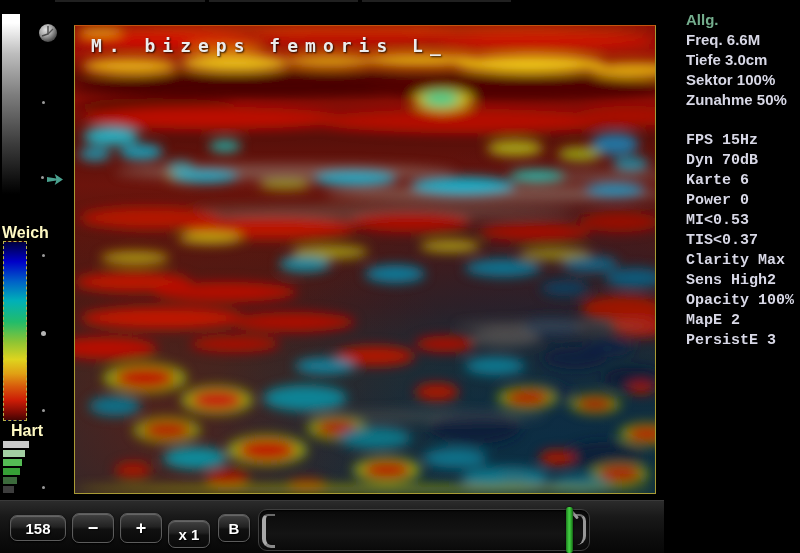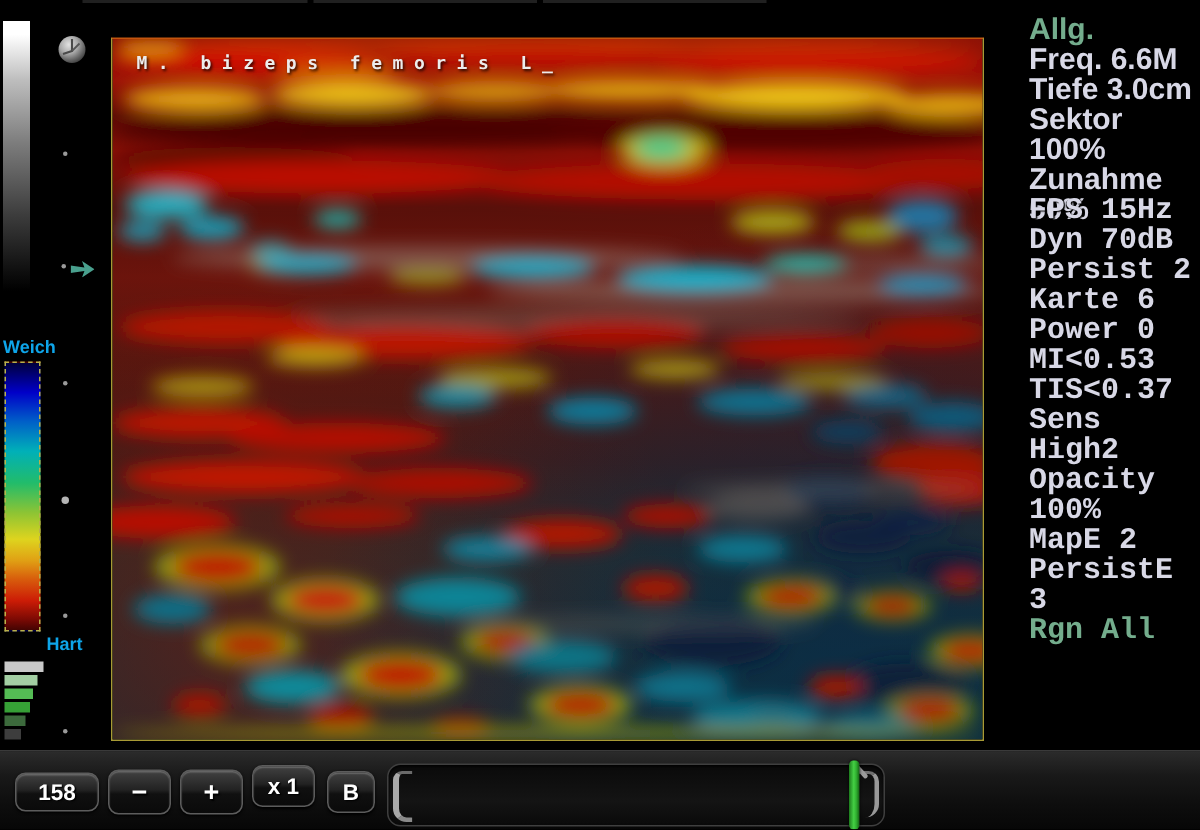--- a/index.html
+++ b/index.html
@@ -11,39 +11,39 @@
   .topseg{position:absolute;top:0;height:2px;background:#202020;}
 
   
   .gray-bar{left:2px;top:14px;width:18px;height:180px;
     background:linear-gradient(#ffffff 0%,#ffffff 5%,#bdbdbd 22%,#7d7d7d 45%,#3c3c3c 72%,#0e0e0e 93%,#000 100%);}
   .ball{left:38px;top:23px;width:20px;height:20px;}
   .depth-dot{position:absolute;width:3px;height:3px;border-radius:50%;background:#9a9a9a;}
   .depth-dot.big{width:5px;height:5px;background:#b5b5b5;}
   .focus-arrow{left:47px;top:174px;width:16px;height:11px;background:#49a08e;
     clip-path:polygon(0 28%,58% 40%,48% 0,100% 50%,48% 100%,58% 60%,0 72%);}
-  .side-label{color:#0ea5e9;font-size:12px;font-weight:bold;text-shadow:1px 1px 1px #000;}
+  .side-label{color:#fef9c3;font-size:16px;font-weight:bold;text-shadow:1px 1px 1px #000;}
   .colorbar{left:3px;top:241px;width:22px;height:178px;border:1px dashed #b9b24a;
     background:linear-gradient(#00003e 0%,#0000c8 11%,#0060c8 22%,#00b0b8 33%,#22bc6a 45%,#8cc434 56%,#ded41e 66%,#e0a014 74%,#d85c0c 81%,#cc1c06 89%,#7c0a04 96%,#440402 100%);}
   .tgc{position:absolute;left:3px;height:7px;}
 
   
   .frame{left:74px;top:25px;width:580px;height:467px;border:1px solid #a89a35;border-top-color:#c2540e;}
   .frame svg{display:block;}
   .img-label{position:absolute;left:16px;top:9px;color:#ececec;
-    font-family:"DejaVu Sans Mono",monospace;font-weight:bold;font-size:12px;
+    font-family:"DejaVu Sans Mono",monospace;font-weight:bold;font-size:18px;
     letter-spacing:7px;text-shadow:1px 1px 2px rgba(0,0,0,.8);white-space:pre;}
 
   
-  .rp{left:686px;width:114px;color:#d8d8e6;font-size:20px;font-weight:bold;
+  .rp{left:686px;width:114px;color:#d8d8e6;font-size:15px;font-weight:bold;
       text-shadow:1px 1px 1px #000;line-height:20px;}
   .rp .green{color:#74ad8d;}
 
   
-  .bbar{left:0;top:500px;width:800px;height:53px;
+  .bbar{left:0;top:500px;width:664px;height:53px;
     background:linear-gradient(#2b2b2b 0%,#191919 30%,#0e0e0e 65%,#060606 100%);
     border-top:1px solid #3a3a3a;}
   .btn{position:absolute;display:flex;align-items:center;justify-content:center;
     background:linear-gradient(#414141 0%,#222 45%,#101010 55%,#0a0a0a 100%);
     border:1px solid #5c5c5c;border-radius:7px;color:#fff;font-weight:bold;
     font-size:15px;box-shadow:inset 0 1px 1px rgba(255,255,255,.22),0 1px 2px #000;
     text-shadow:1px 1px 1px #000;cursor:pointer;}
   .slider{position:absolute;left:258px;top:8px;width:330px;height:40px;border:1px solid #3f3f3f;
     border-radius:9px;background:linear-gradient(#0a0a0a,#141414 60%,#0a0a0a);box-shadow:inset 0 1px 2px #000;}
   .slider .lbracket{position:absolute;left:3px;top:4px;width:9px;height:29px;
@@ -86,21 +86,21 @@
   <div class="depth-dot" style="left:42px;top:101px;"></div>
   <div class="depth-dot" style="left:41px;top:176px;"></div>
   <div class="depth-dot" style="left:42px;top:254px;"></div>
   <div class="depth-dot big" style="left:41px;top:331px;"></div>
   <div class="depth-dot" style="left:42px;top:409px;"></div>
   <div class="depth-dot" style="left:42px;top:486px;"></div>
   <div class="abs focus-arrow"></div>
 
   <div class="abs side-label" style="left:2px;top:224px;">Weich</div>
   <div class="abs colorbar"></div>
-  <div class="abs side-label" style="left:11px;top:422px;margin-left:20px;">Hart</div>
+  <div class="abs side-label" style="left:11px;top:422px;">Hart</div>
 
   <div class="tgc" style="top:441px;width:26px;background:#c9c9c9;"></div>
   <div class="tgc" style="top:450px;width:22px;background:#a3cfa3;"></div>
   <div class="tgc" style="top:459px;width:19px;background:#54bc54;"></div>
   <div class="tgc" style="top:468px;width:17px;background:#36a036;"></div>
   <div class="tgc" style="top:477px;width:14px;background:#3c6a3c;"></div>
   <div class="tgc" style="top:486px;width:11px;background:#3d3d3d;"></div>
 
   <div class="abs frame">
     <svg width="580" height="467" viewBox="0 0 580 467">
@@ -255,37 +255,36 @@
   <div class="abs rp" style="top:10px;">
     <div class="green">Allg.</div>
     <div>Freq. 6.6M</div>
     <div>Tiefe 3.0cm</div>
     <div>Sektor 100%</div>
     <div>Zunahme 50%</div>
   </div>
   <div class="abs rp" style="top:131px;font-family:Liberation Mono, monospace;">
     <div>FPS 15Hz</div>
     <div>Dyn 70dB</div>
-    <div>Persist 2</div>
     <div>Karte 6</div>
     <div>Power 0</div>
     <div>MI&lt;0.53</div>
     <div>TIS&lt;0.37</div>
+    <div>Clarity Max</div>
     <div>Sens High2</div>
     <div>Opacity 100%</div>
     <div>MapE 2</div>
     <div>PersistE 3</div>
-    <div class="green">Rgn All</div>
   </div>
 
   <div class="abs bbar">
     <div class="btn" style="left:10px;top:14px;width:54px;height:24px;">158</div>
     <div class="btn" style="left:72px;top:12px;width:40px;height:28px;font-size:18px;">−</div>
     <div class="btn" style="left:120px;top:12px;width:40px;height:28px;font-size:18px;">+</div>
-    <div class="btn" style="left:168px;top:9px;width:40px;height:26px;">x 1</div>
+    <div class="btn" style="left:168px;top:19px;width:40px;height:26px;">x 1</div>
     <div class="btn" style="left:218px;top:13px;width:30px;height:26px;">B</div>
 
     <div class="slider">
       <div class="lbracket"></div>
       <div class="rcap"></div>
       <div class="rdiag"></div>
       <div class="gmarker"></div>
     </div>
 
   </div>

